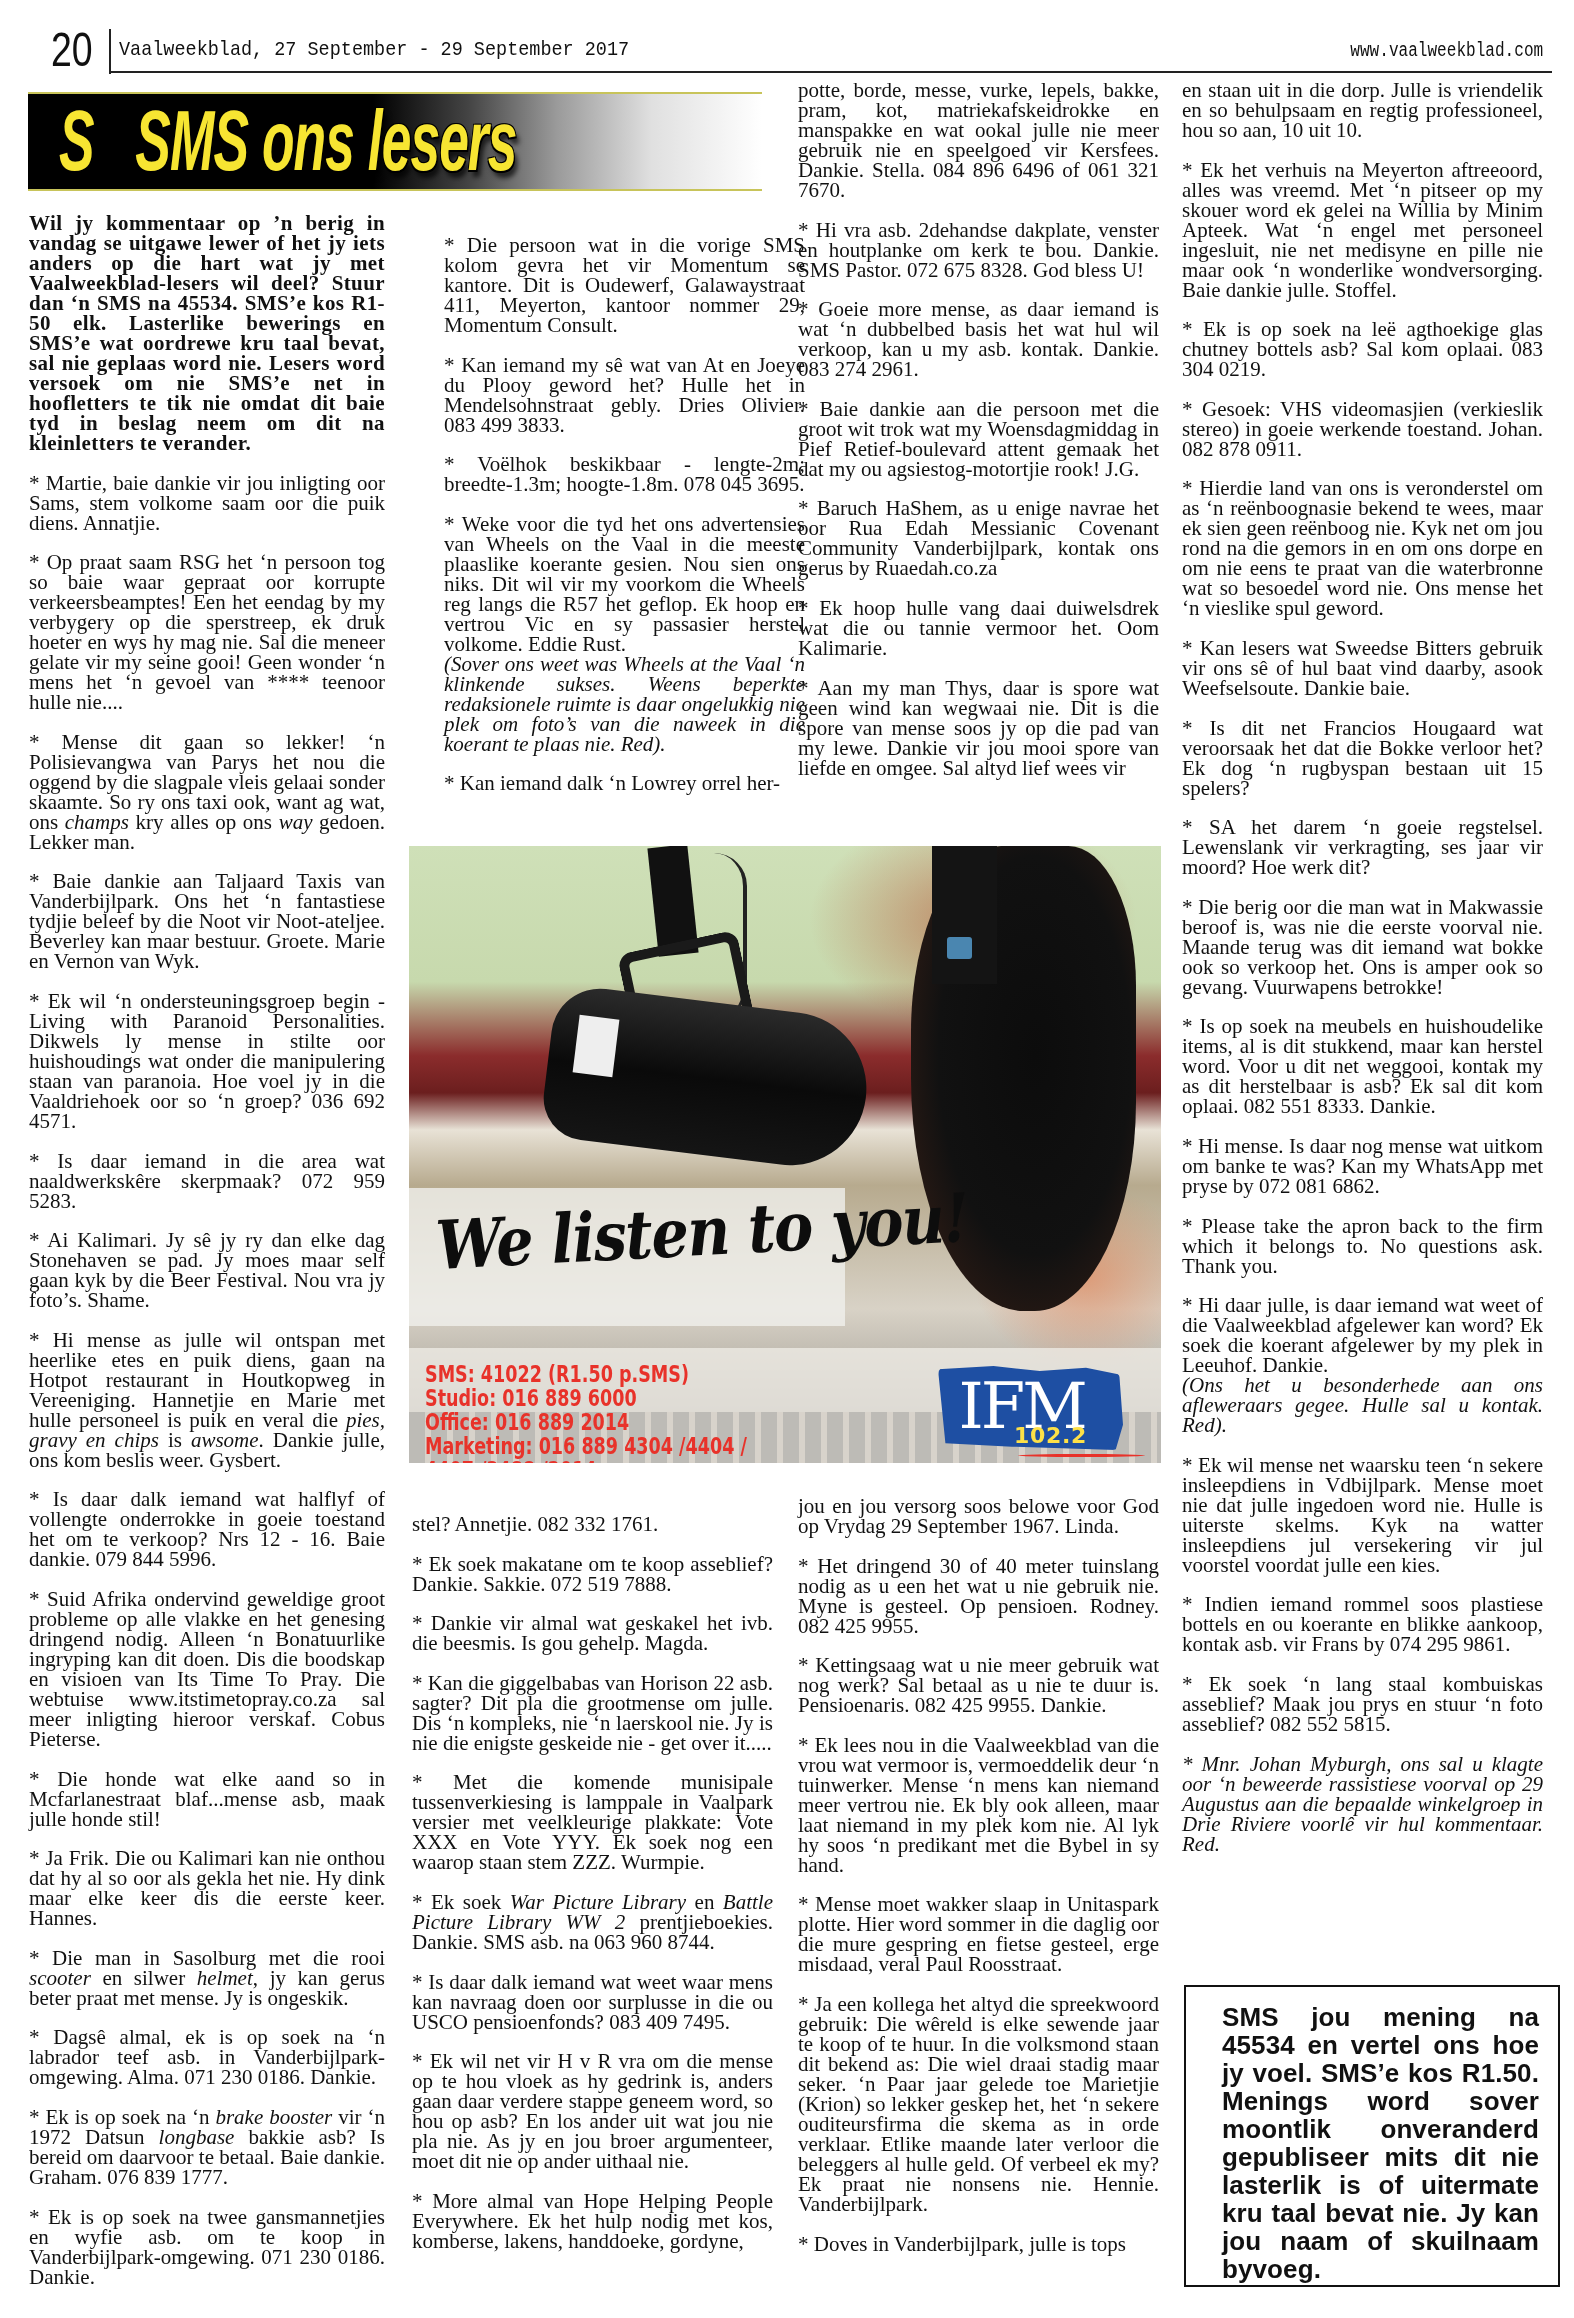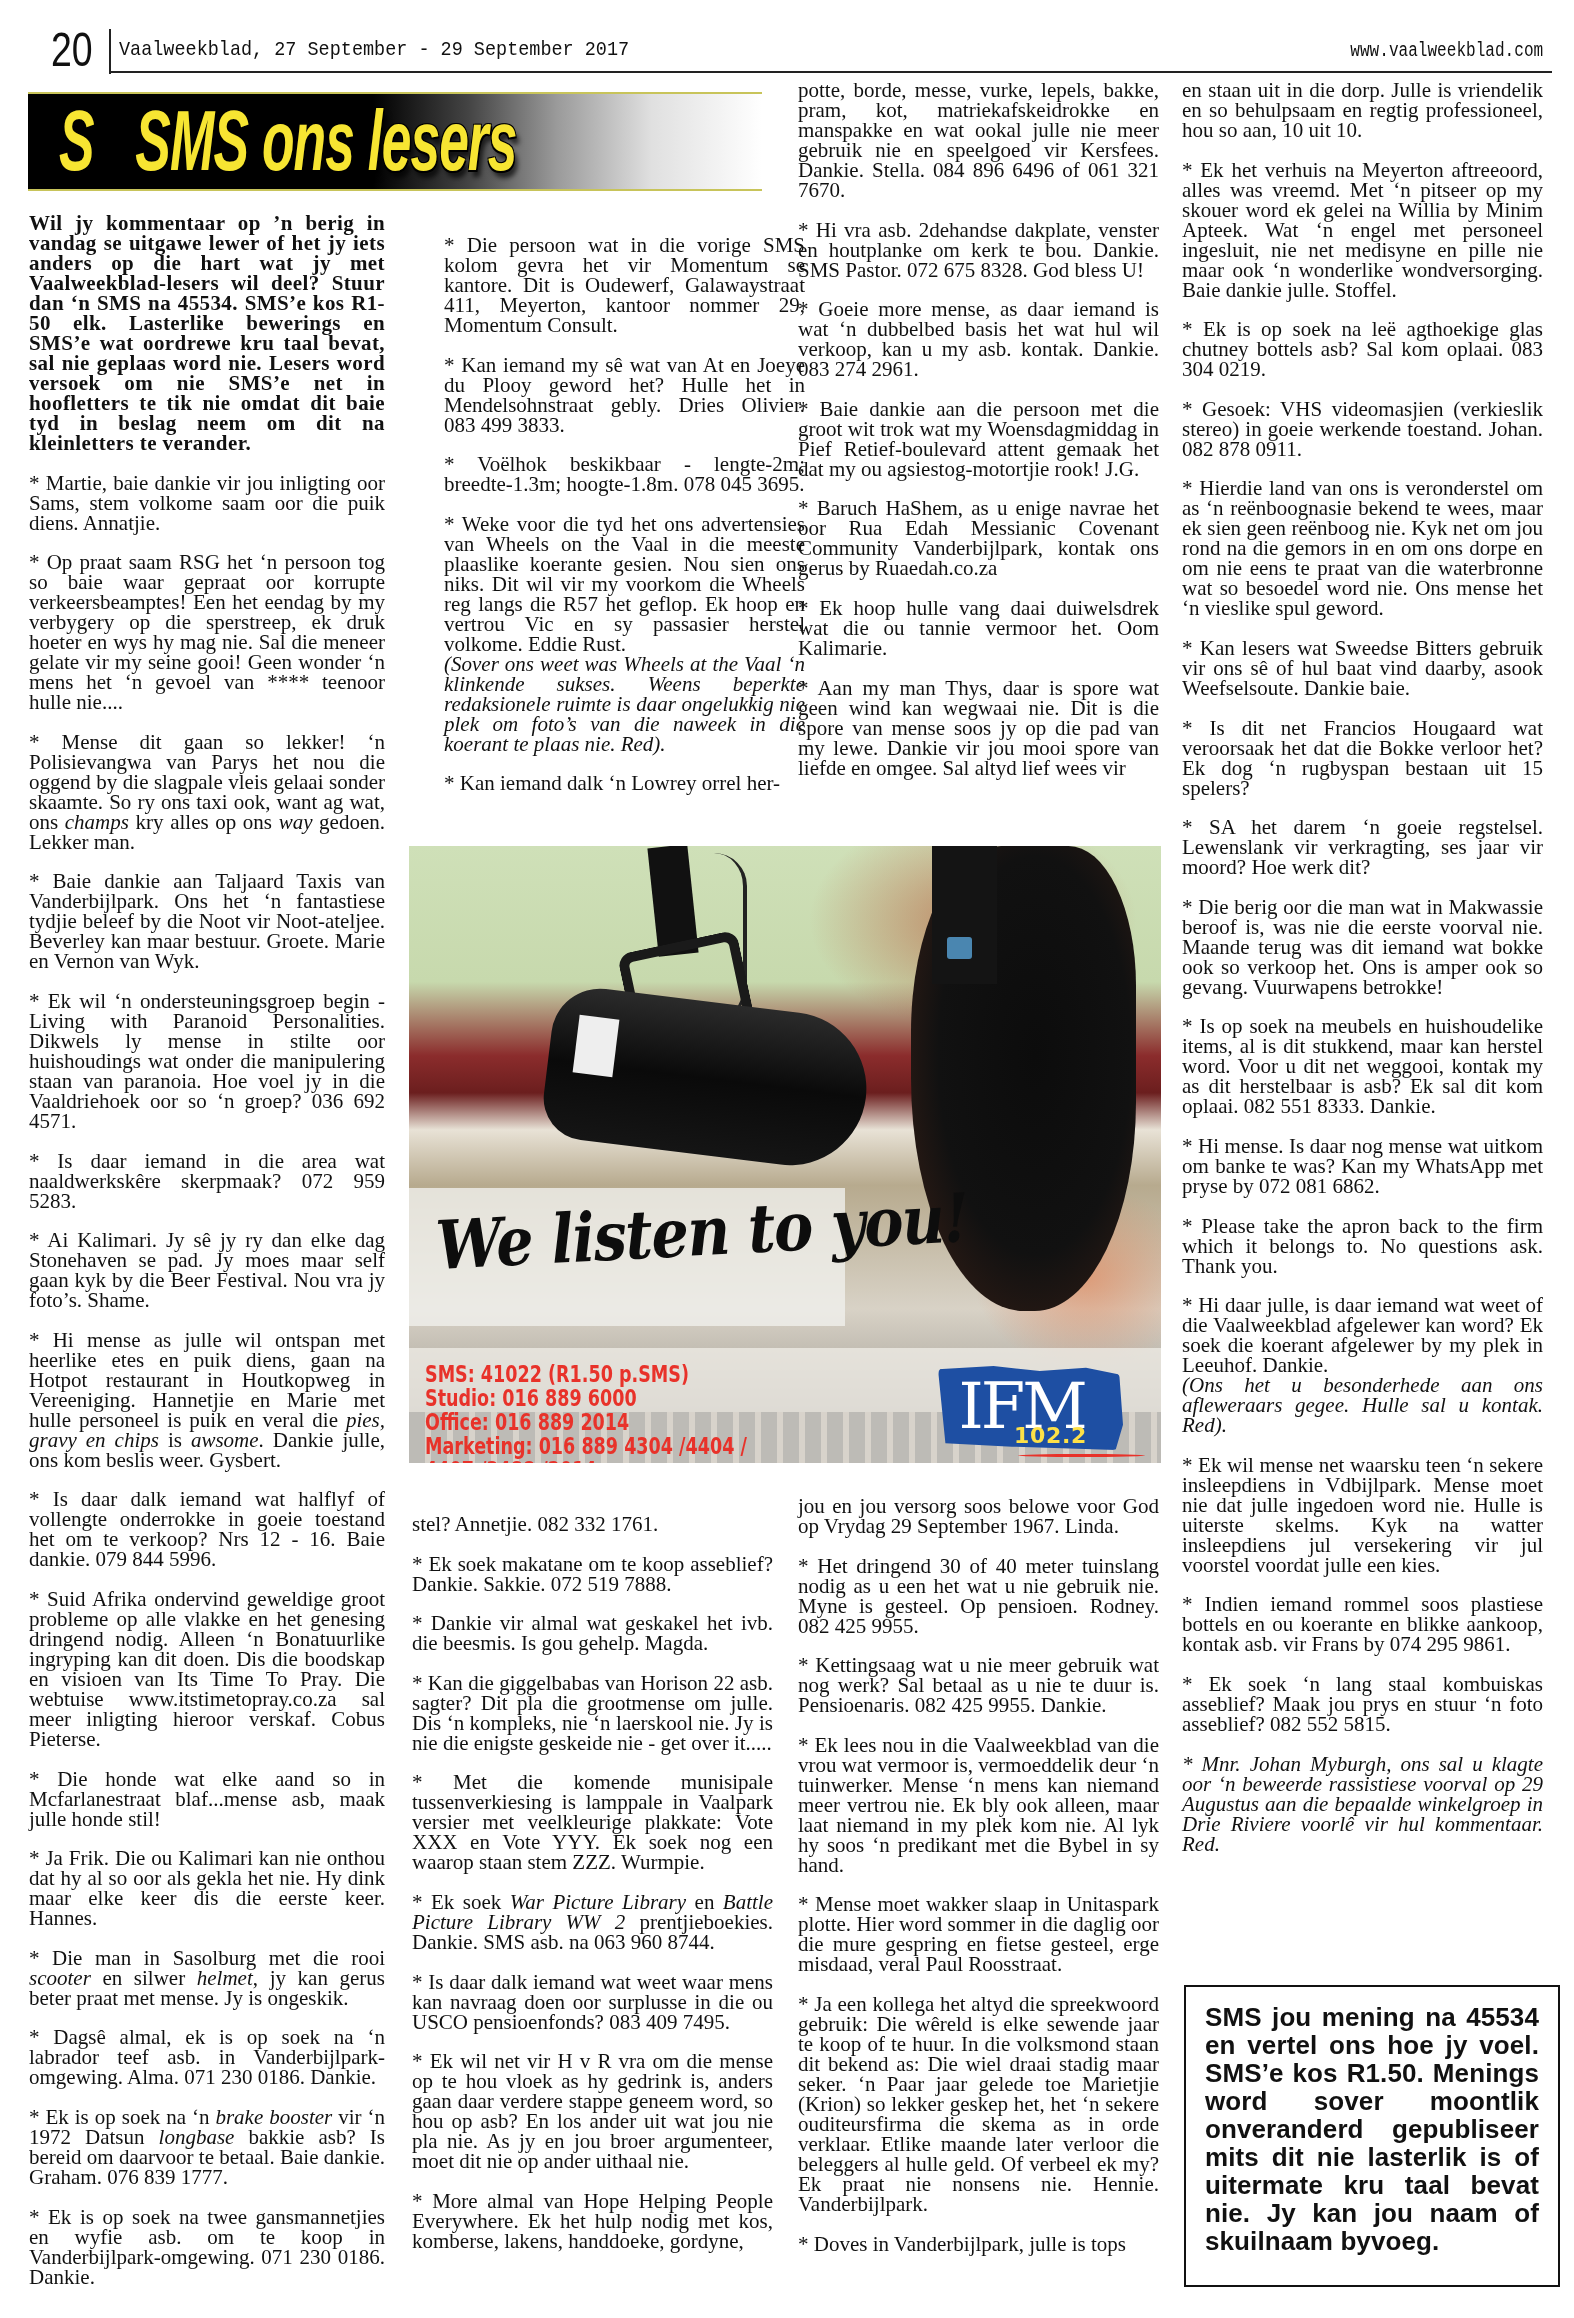--- a/index.html
+++ b/index.html
@@ -96,21 +96,21 @@
   }
   .ifm-freq {
     position: absolute; left: 76px; top: 57px; font-family: "DejaVu Sans", sans-serif; font-weight: bold; font-size: 22px; color: #fde047; letter-spacing: 0.7px;
     text-shadow: 0.7px 0.7px 0 #1e4fa3;
     text-align: right;
   }
   .ifm-swoosh { width: 127px; height: 2.9px; background: #e8322a; border-radius: 50%; margin: 4.4px 0 0 80px; }
   
   .sms-box {
     position: absolute; left: 1184px; top: 1985px; width: 376px; height: 302px; border: 2.9px solid #111; box-sizing: border-box;
-    padding: 16px 19px 0 19px;
+    padding: 16px 19px 0 36px;
   }
   .sms-box-text {
     font-family: "Liberation Sans", "DejaVu Sans", sans-serif; font-weight: bold; font-size: 26px; line-height: 28px;
     text-align: justify; color: #111; letter-spacing: 0.1px;
   }
 </style>
 </head>
 <body>
 
 <div class="page-num">20</div>

